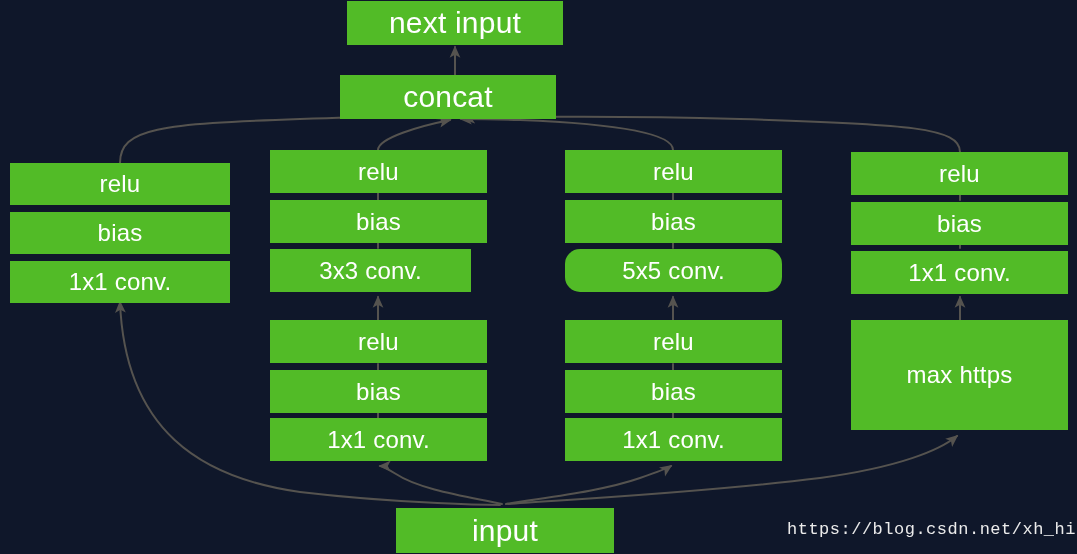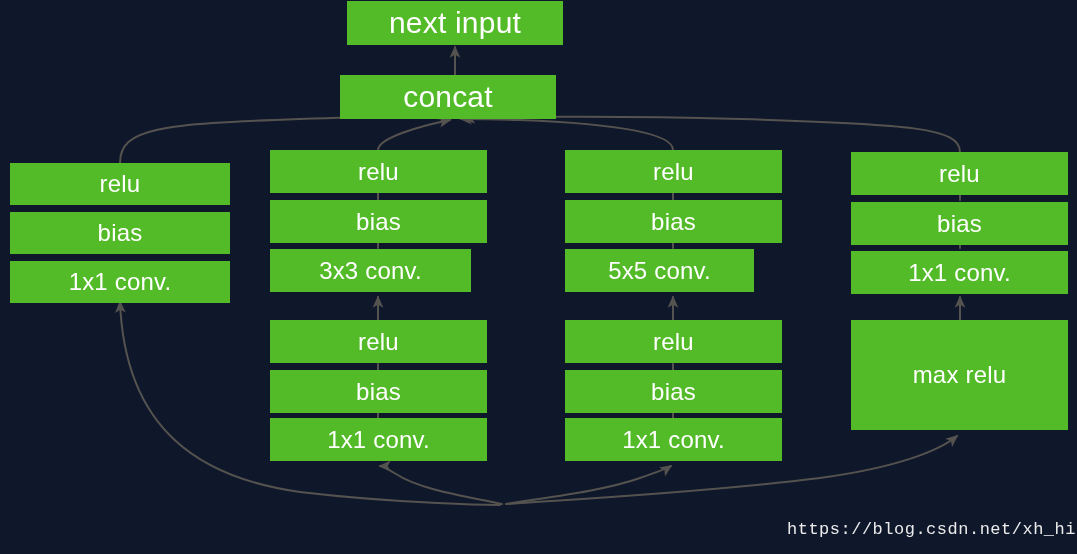--- a/index.html
+++ b/index.html
@@ -114,27 +114,28 @@
   <div class="node f28" style="left:270px; top:150px; width:217px; height:43px;">relu</div>
   <div class="node f28" style="left:270px; top:200px; width:217px; height:43px;">bias</div>
   <div class="node f28" style="left:270px; top:249px; width:201px; height:43px;">3x3 conv.</div>
 
   <div class="node f28" style="left:270px; top:320px; width:217px; height:43px;">relu</div>
   <div class="node f28" style="left:270px; top:370px; width:217px; height:43px;">bias</div>
   <div class="node f28" style="left:270px; top:418px; width:217px; height:43px;">1x1 conv.</div>
 
   <div class="node f28" style="left:565px; top:150px; width:217px; height:43px;">relu</div>
   <div class="node f28" style="left:565px; top:200px; width:217px; height:43px;">bias</div>
-  <div class="node f28" style="left:565px; top:249px; width:189px; height:43px;">5x5 conv.</div>
+  <div class="node f28" style="left:565px; top:249px; width:217px; height:43px;border-radius:15px;">5x5 conv.</div>
 
   <div class="node f28" style="left:565px; top:320px; width:217px; height:43px;">relu</div>
   <div class="node f28" style="left:565px; top:370px; width:217px; height:43px;">bias</div>
   <div class="node f28" style="left:565px; top:418px; width:217px; height:43px;">1x1 conv.</div>
 
   <div class="node f28" style="left:851px; top:152px; width:217px; height:43px;">relu</div>
   <div class="node f28" style="left:851px; top:202px; width:217px; height:43px;">bias</div>
   <div class="node f28" style="left:851px; top:251px; width:217px; height:43px;">1x1 conv.</div>
-  <div class="node f28" style="left:851px; top:320px; width:217px; height:110px;">max relu</div>
+  <div class="node f28" style="left:851px; top:320px; width:217px; height:110px;">max https</div>
 
+  <div class="node f30" style="left:396px; top:508px; width:218px; height:45px;">input</div>
 
   <div class="watermark" style="left:787px; top:520px;">https://blog.csdn.net/xh_hit</div>
 
 </div>
 
 </body></html>

